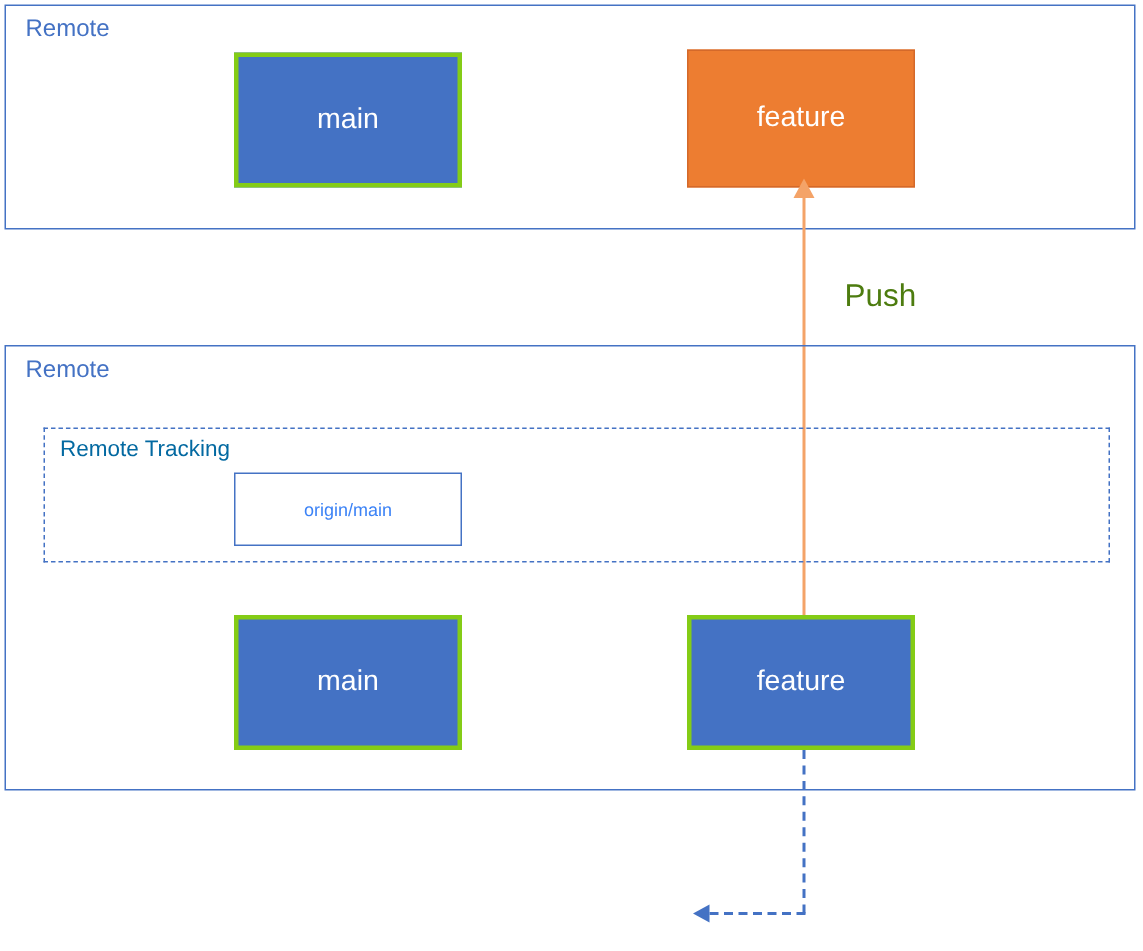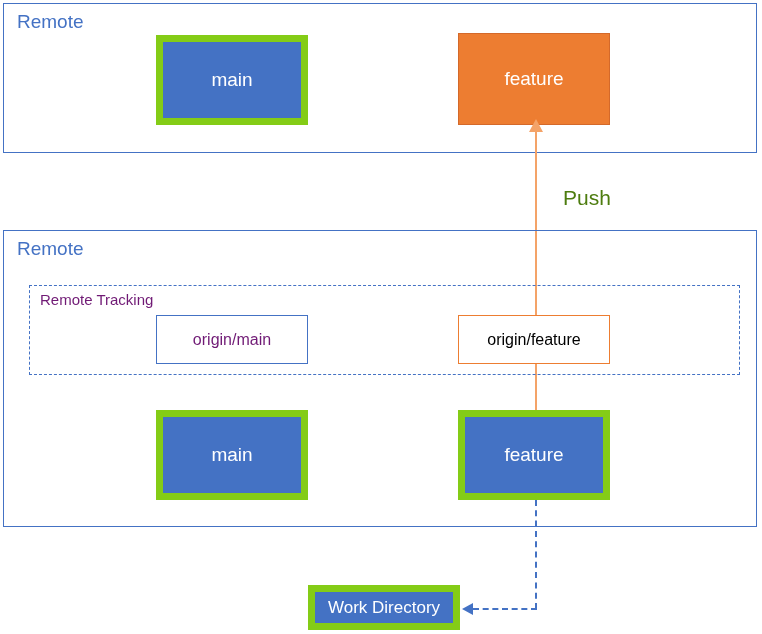--- a/index.html
+++ b/index.html
@@ -21,65 +21,65 @@
   
   .region {
     position: absolute;
     border: 1px solid #4472C4;
     background: transparent;
     box-sizing: border-box;
   }
   .region-title {
     position: absolute;
     color: #4472C4;
-    font-size: 19px;
+    font-size: 16px;
     line-height: 1;
     white-space: nowrap;
     font-family: "Liberation Sans", sans-serif;
   }
   .subregion {
     position: absolute;
     border: 1px dashed #4472C4;
     background: transparent;
     box-sizing: border-box;
   }
   .subregion-title {
     position: absolute;
-    color: #701a75;
+    color: #0369a1;
     font-size: 15px;
     line-height: 1;
     white-space: nowrap;
   }
 
   
   .node {
     position: absolute;
     box-sizing: border-box;
     display: flex;
     align-items: center;
     justify-content: center;
     white-space: nowrap;
   }
   .node-blue {
     background: #4472C4;
-    border: 7px solid #84cc16;
+    border: 3px solid #84cc16;
     color: #ffffff;
     font-size: 19px;
   }
   .node-orange {
     background: #ED7D31;
     border: 1px solid #D4692A;
     color: #ffffff;
     font-size: 19px;
   }
   .node-outline-blue {
     background: #ffffff;
     border: 1px solid #4472C4;
-    color: #701a75;
-    font-size: 16px;
+    color: #3b82f6;
+    font-size: 12px;
     align-items: center;
   }
   .node-outline-orange {
     background: #ffffff;
     border: 1px solid #ED7D31;
     color: #000000;
     font-size: 16px;
   }
   .node-small {
     font-size: 17px;
@@ -151,33 +151,27 @@
   <div class="region" style="left:3px; top:230px; width:754px; height:297px;"></div>
   <div class="region-title" style="left:17px; top:239px;">Remote</div>
 
   <div class="subregion" style="left:29px; top:285px; width:711px; height:90px;"></div>
   <div class="subregion-title" style="left:40px; top:292px;">Remote Tracking</div>
 
   <div class="node node-outline-blue" style="left:156px; top:315px; width:152px; height:49px;">
     <span>origin/main</span>
   </div>
 
-  <div class="node node-outline-orange" style="left:458px; top:315px; width:152px; height:49px;">
-    <span>origin/feature</span>
-  </div>
 
   <div class="node node-blue" style="left:156px; top:410px; width:152px; height:90px;">
     <span>main</span>
   </div>
 
   <div class="node node-blue" style="left:458px; top:410px; width:152px; height:90px;">
     <span>feature</span>
   </div>
 
   <div class="vline conn-blue-dash-v" style="left:535px; top:500px; height:109px;"></div>
   <div class="hline conn-blue-dash-h" style="left:473px; top:608px; width:64px;"></div>
   <div class="arrowhead arrow-left-blue" style="left:462px; top:603px;"></div>
 
-  <div class="node node-blue node-small" style="left:308px; top:585px; width:152px; height:45px;">
-    <span>Work Directory</span>
-  </div>
 
 </div>
 
 </body></html>

